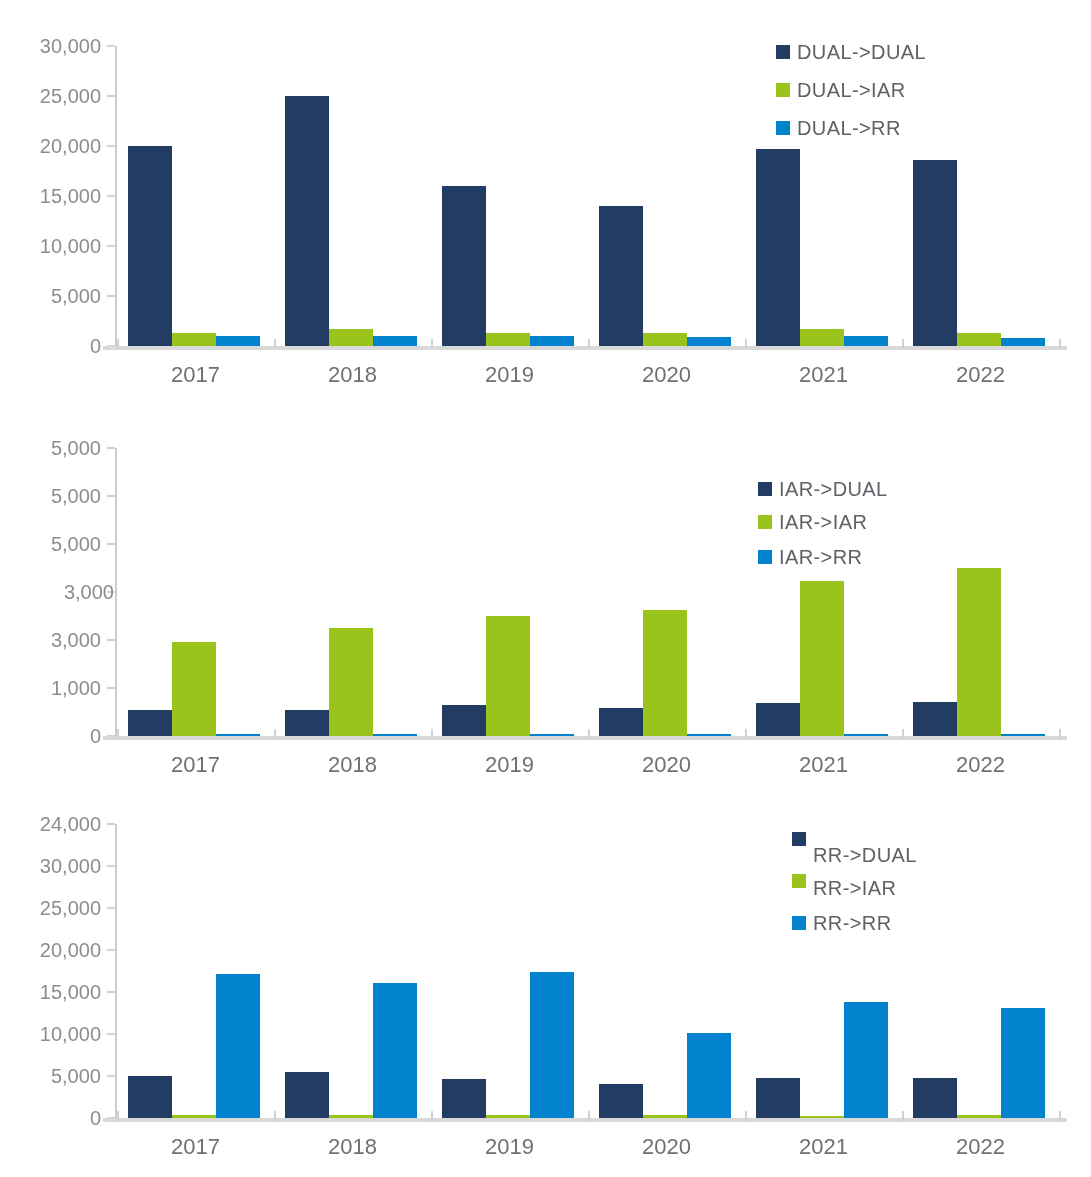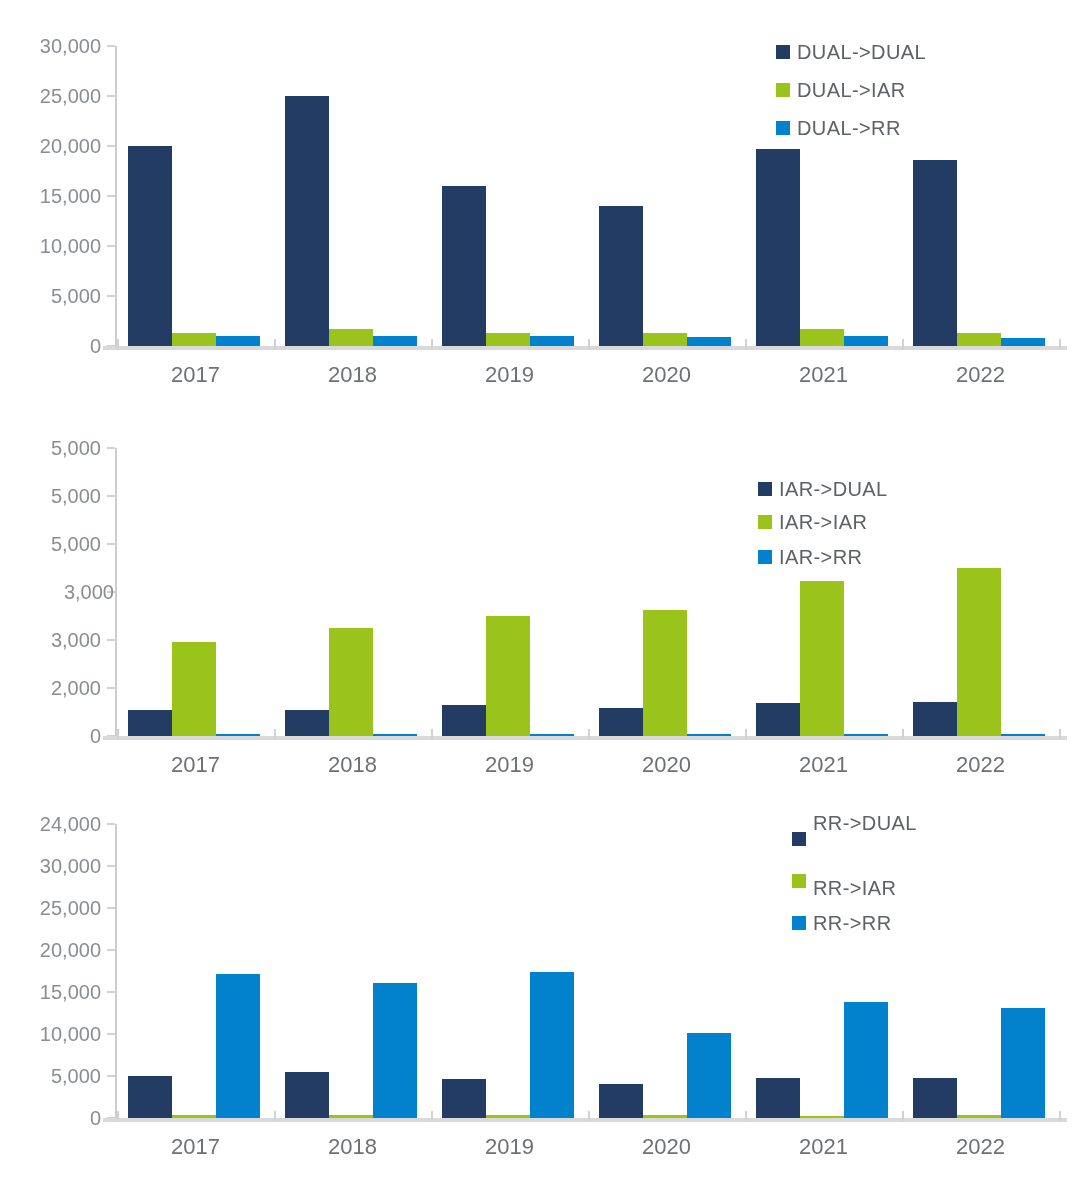--- a/index.html
+++ b/index.html
@@ -73,21 +73,21 @@
       <div class="abs" style="left: 776px; top: 83px; width: 14px; height: 14px; background: rgb(154, 196, 28);"></div>
       <div class="abs legend-label" style="left: 797px; top: 77px;">DUAL-&gt;IAR</div>
       <div class="abs" style="left: 776px; top: 121px; width: 14px; height: 14px; background: rgb(2, 130, 205);"></div>
       <div class="abs legend-label" style="left: 797px; top: 115px;">DUAL-&gt;RR</div>
     </section>
   <section class="chart-section" id="chart-1" style="top: 400px; height: 390px;">
       <div class="abs axis-y" style="left: 115px; top: 48px; width: 2px; height: 290px;"></div>
       <div class="abs tick" style="left: 107px; top: 335px; width: 8px; height: 2px;"></div>
       <div class="abs y-label" style="left: 0px; top: 324px; width: 101px;">0</div>
       <div class="abs tick" style="left: 107px; top: 287px; width: 8px; height: 2px;"></div>
-      <div class="abs y-label" style="left: 0px; top: 276px; width: 101px;">2,000</div>
+      <div class="abs y-label" style="left: 0px; top: 276px; width: 101px;">1,000</div>
       <div class="abs tick" style="left: 107px; top: 239px; width: 8px; height: 2px;"></div>
       <div class="abs y-label" style="left: 0px; top: 228px; width: 101px;">3,000</div>
       <div class="abs tick" style="left: 107px; top: 191px; width: 8px; height: 2px;"></div>
       <div class="abs y-label" style="left: 13px; top: 180px; width: 101px;">3,000</div>
       <div class="abs tick" style="left: 107px; top: 143px; width: 8px; height: 2px;"></div>
       <div class="abs y-label" style="left: 0px; top: 132px; width: 101px;">5,000</div>
       <div class="abs tick" style="left: 107px; top: 95px; width: 8px; height: 2px;"></div>
       <div class="abs y-label" style="left: 0px; top: 84px; width: 101px;">5,000</div>
       <div class="abs tick" style="left: 107px; top: 47px; width: 8px; height: 2px;"></div>
       <div class="abs y-label" style="left: 0px; top: 36px; width: 101px;">5,000</div>
@@ -174,19 +174,19 @@
       <div class="abs x-label" style="left: 588px; top: 344px; width: 157px;">2020</div>
       <div class="bar" style="left: 756px; top: 287.68px; width: 44px; height: 40.32px; background: rgb(34, 60, 99);"></div>
       <div class="bar" style="left: 800px; top: 325.9px; width: 44px; height: 2.1px; background: rgb(154, 196, 28);"></div>
       <div class="bar" style="left: 844px; top: 212.08px; width: 44px; height: 115.92px; background: rgb(2, 130, 205);"></div>
       <div class="abs x-label" style="left: 745px; top: 344px; width: 157px;">2021</div>
       <div class="bar" style="left: 913px; top: 287.68px; width: 44px; height: 40.32px; background: rgb(34, 60, 99);"></div>
       <div class="bar" style="left: 957px; top: 325.06px; width: 44px; height: 2.94px; background: rgb(154, 196, 28);"></div>
       <div class="bar" style="left: 1001px; top: 217.96px; width: 44px; height: 110.04px; background: rgb(2, 130, 205);"></div>
       <div class="abs x-label" style="left: 902px; top: 344px; width: 157px;">2022</div>
       <div class="abs" style="left: 792px; top: 42px; width: 14px; height: 14px; background: rgb(34, 60, 99);"></div>
-      <div class="abs legend-label" style="left: 813px; top: 20px;">RR-&gt;DUAL</div>
+      <div class="abs legend-label" style="left: 813px; top: 52px;">RR-&gt;DUAL</div>
       <div class="abs" style="left: 792px; top: 84px; width: 14px; height: 14px; background: rgb(154, 196, 28);"></div>
       <div class="abs legend-label" style="left: 813px; top: 78px; margin-top: 7px;">RR-&gt;IAR</div>
       <div class="abs" style="left: 792px; top: 126px; width: 14px; height: 14px; background: rgb(2, 130, 205);"></div>
       <div class="abs legend-label" style="left: 813px; top: 120px;">RR-&gt;RR</div>
     </section>
 </div>
 
 </body></html>

